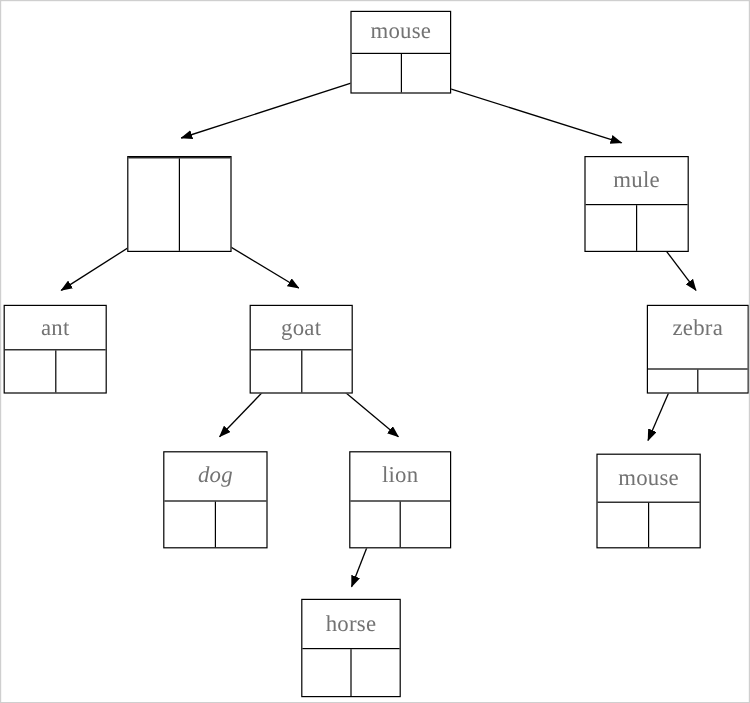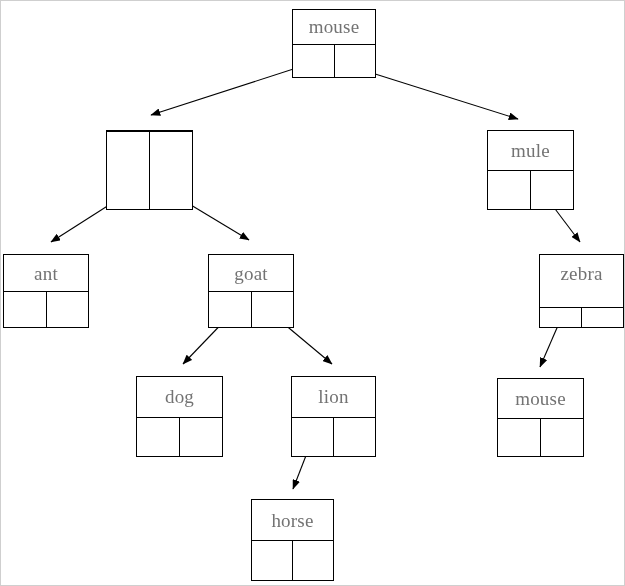--- a/index.html
+++ b/index.html
@@ -118,21 +118,21 @@
           <div class="ptr right"></div>
         </div>
       </div>
       <div class="node" style="left: 538px; top: 253px; width: 85px; height: 74px; gap: 16px;">
         <div class="node-label">zebra</div>
         <div class="node-pointers">
           <div class="ptr left"></div>
           <div class="ptr right"></div>
         </div>
       </div>
-      <div class="node" style="left: 135px; top: 375px; width: 87px; height: 81px;">
+      <div class="node" style="left: 135px; top: 375px; width: 87px; height: 81px; font-style: italic;">
         <div class="node-label">dog</div>
         <div class="node-pointers">
           <div class="ptr left"></div>
           <div class="ptr right"></div>
         </div>
       </div>
       <div class="node" style="left: 290px; top: 375px; width: 85px; height: 81px; font-family: Liberation Serif, serif;">
         <div class="node-label">lion</div>
         <div class="node-pointers">
           <div class="ptr left"></div>

